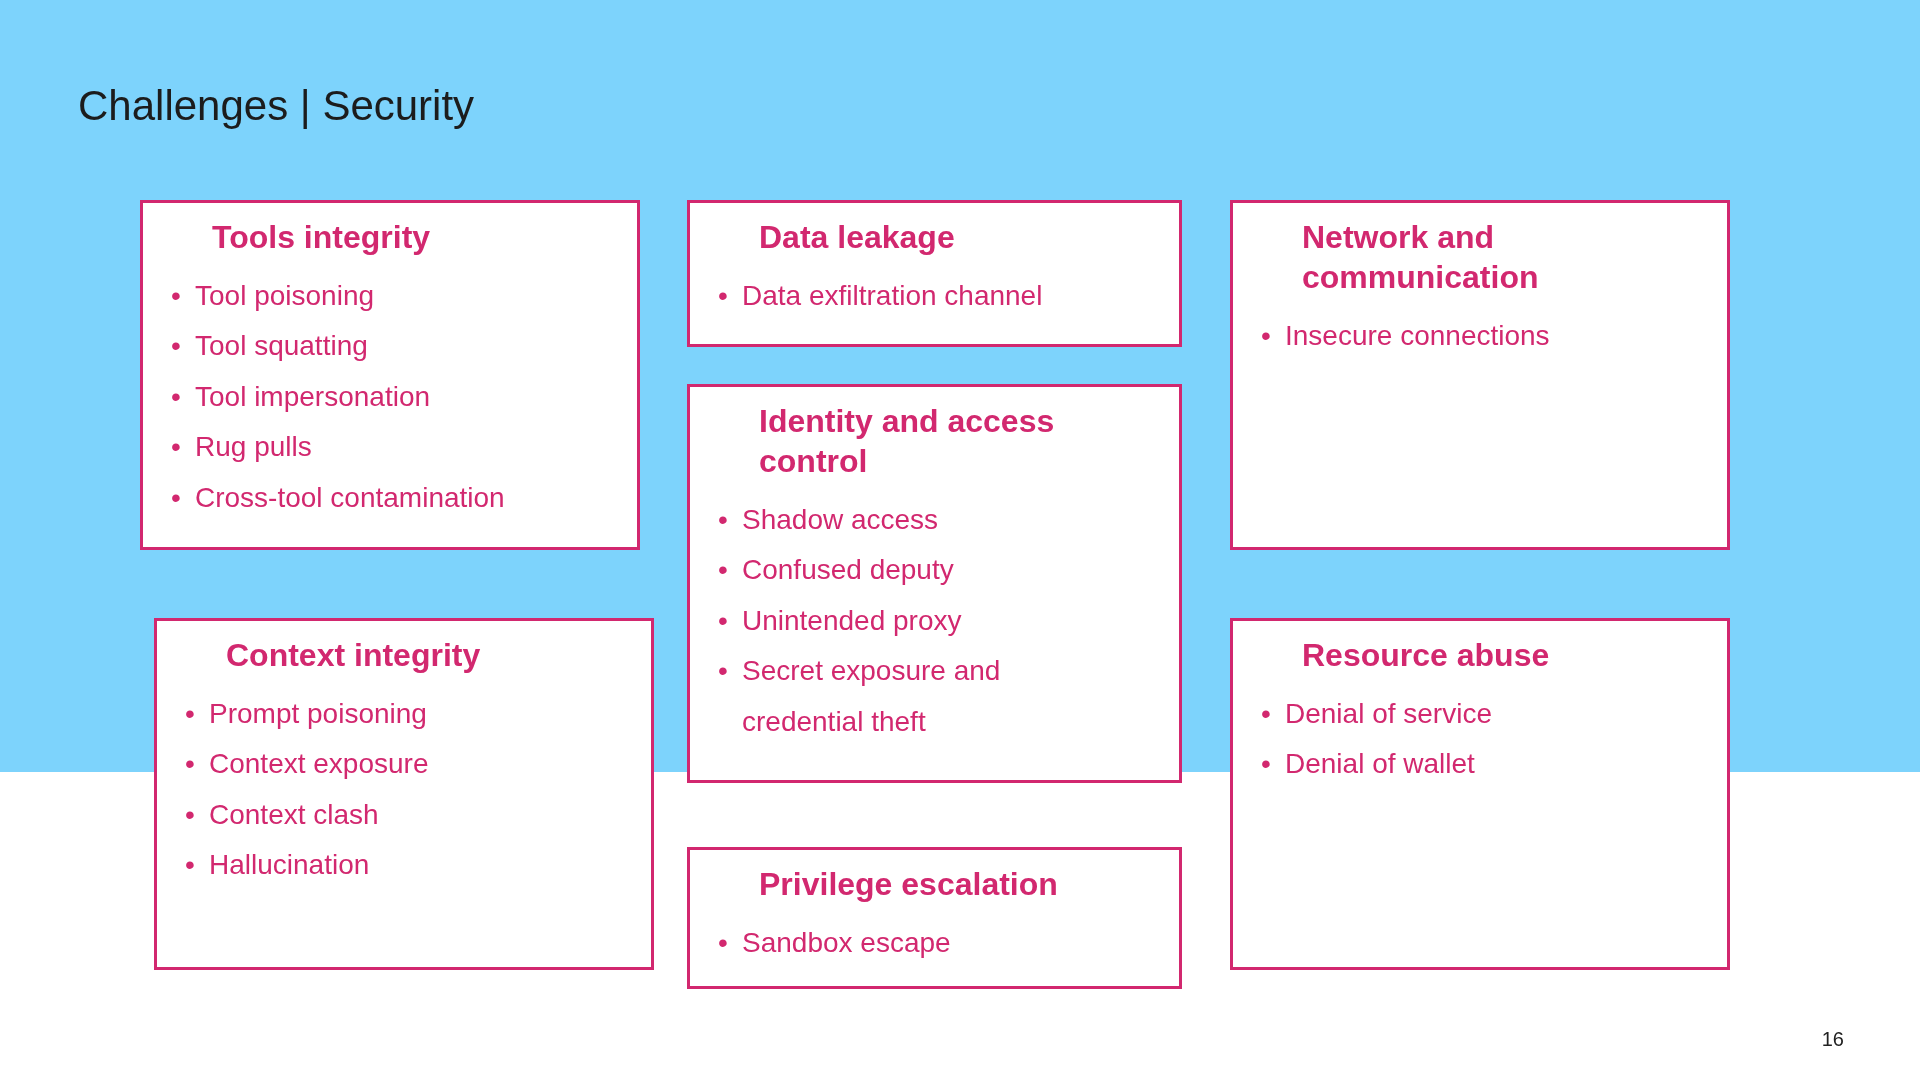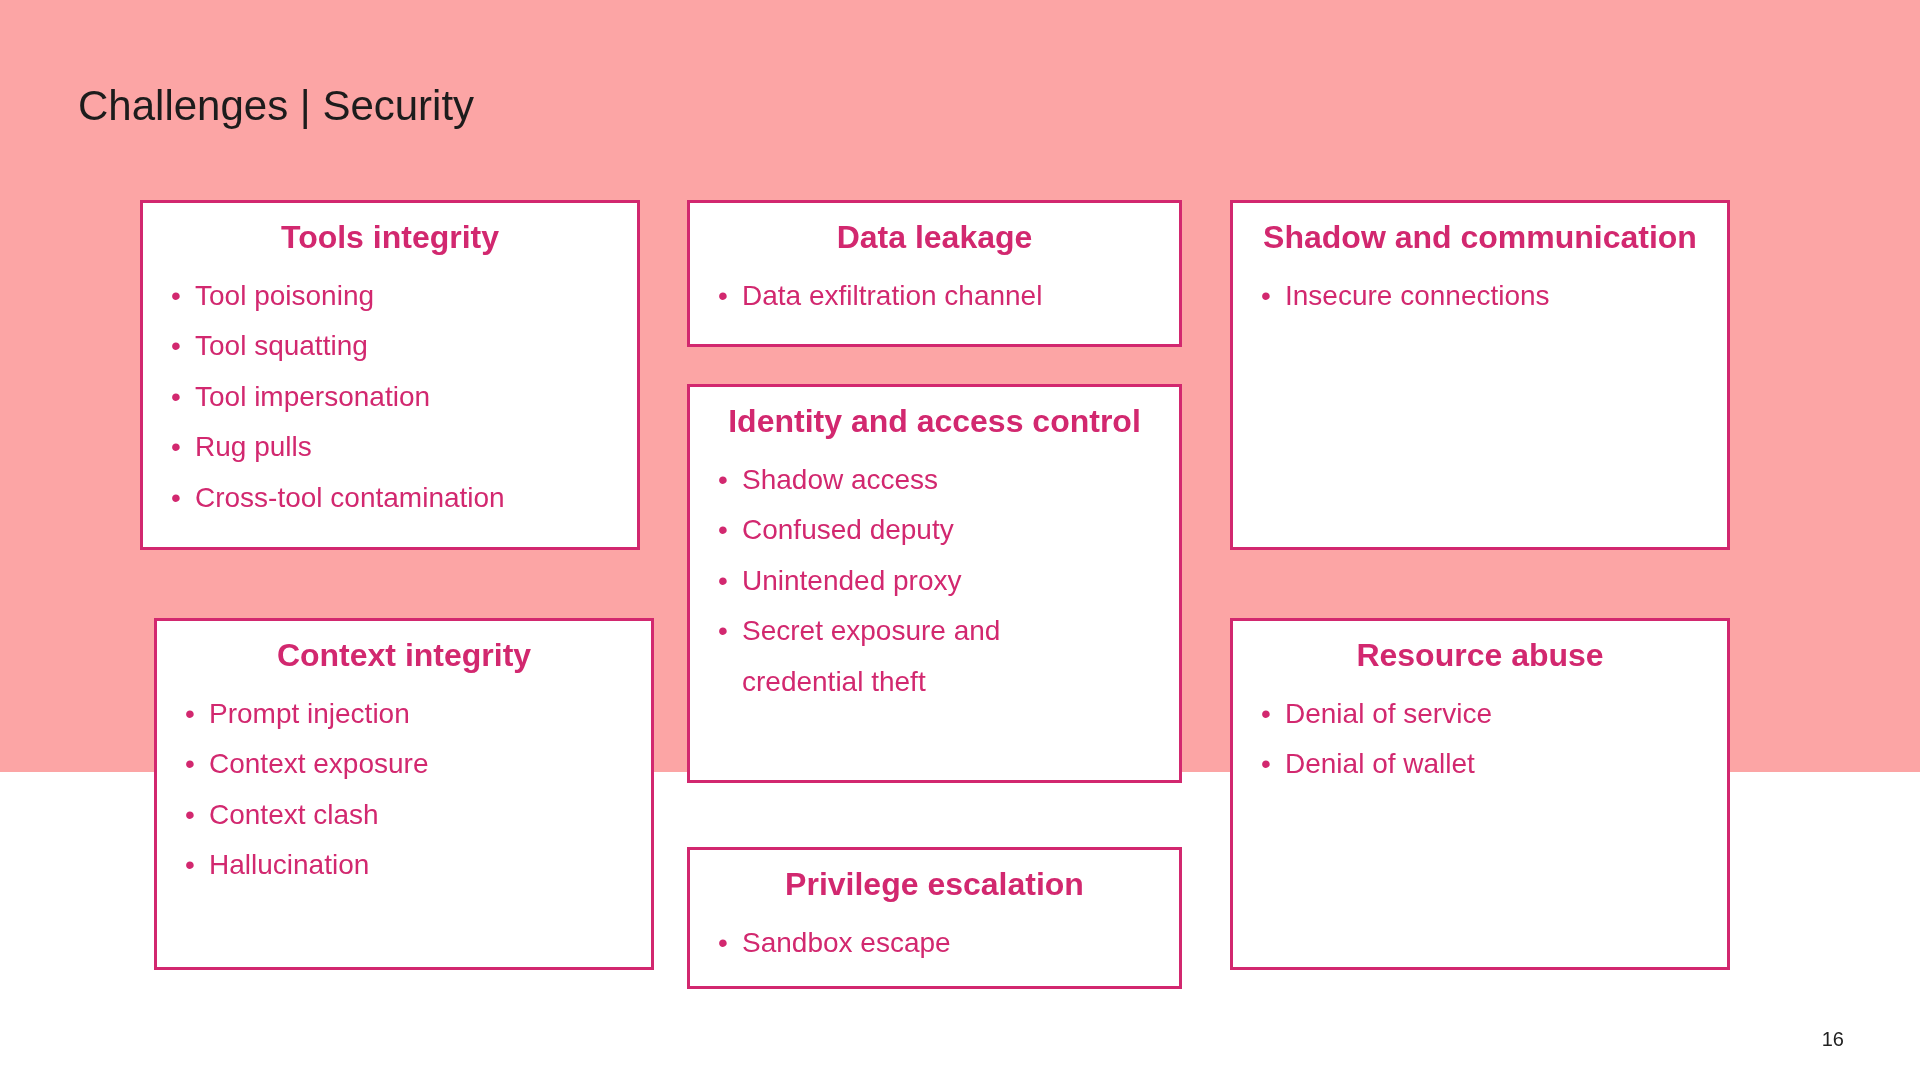--- a/index.html
+++ b/index.html
@@ -8,40 +8,40 @@
   body {
     width: 1920px; height: 1080px;
     background: #ffffff;
     font-family: "Liberation Sans", sans-serif;
     overflow: hidden;
     position: relative;
   }
   .slide {
     position: relative;
     width: 1920px; height: 772px;
-    background: #fca5a5;
+    background: #7dd3fc;
   }
   .slide-title {
     position: absolute;
     left: 78px; top: 82px;
     font-size: 42px;
     font-weight: 400;
     color: var(--ink);
     letter-spacing: 0px;
     white-space: nowrap;
   }
   .box {
     position: absolute;
     border: 3px solid var(--accent);
     background: #ffffff;
   }
   .box-title {
     margin-top: 14px;
-    padding: 0 24px;
-    text-align: center;
+    padding: 0 69px;
+    text-align: left;
     font-size: 32px;
     font-weight: 700;
     line-height: 1.25;
     color: var(--accent);
   }
   .box ul {
     list-style: none;
     margin: 14px 0 0 0;
     padding: 0 26px 0 28px;
   }
@@ -89,21 +89,21 @@
       <li>Tool squatting</li>
       <li>Tool impersonation</li>
       <li>Rug pulls</li>
       <li>Cross-tool contamination</li>
     </ul>
   </div>
 
   <div class="box" id="box-context-integrity">
     <div class="box-title">Context integrity</div>
     <ul>
-      <li>Prompt injection</li>
+      <li>Prompt poisoning</li>
       <li>Context exposure</li>
       <li>Context clash</li>
       <li>Hallucination</li>
     </ul>
   </div>
 
   <div class="box" id="box-data-leakage">
     <div class="box-title">Data leakage</div>
     <ul>
       <li>Data exfiltration channel</li>
@@ -121,21 +121,21 @@
   </div>
 
   <div class="box" id="box-privilege-escalation">
     <div class="box-title">Privilege escalation</div>
     <ul>
       <li>Sandbox escape</li>
     </ul>
   </div>
 
   <div class="box" id="box-network-communication">
-    <div class="box-title">Shadow and communication</div>
+    <div class="box-title">Network and communication</div>
     <ul>
       <li>Insecure connections</li>
     </ul>
   </div>
 
   <div class="box" id="box-resource-abuse">
     <div class="box-title">Resource abuse</div>
     <ul>
       <li>Denial of service</li>
       <li>Denial of wallet</li>

